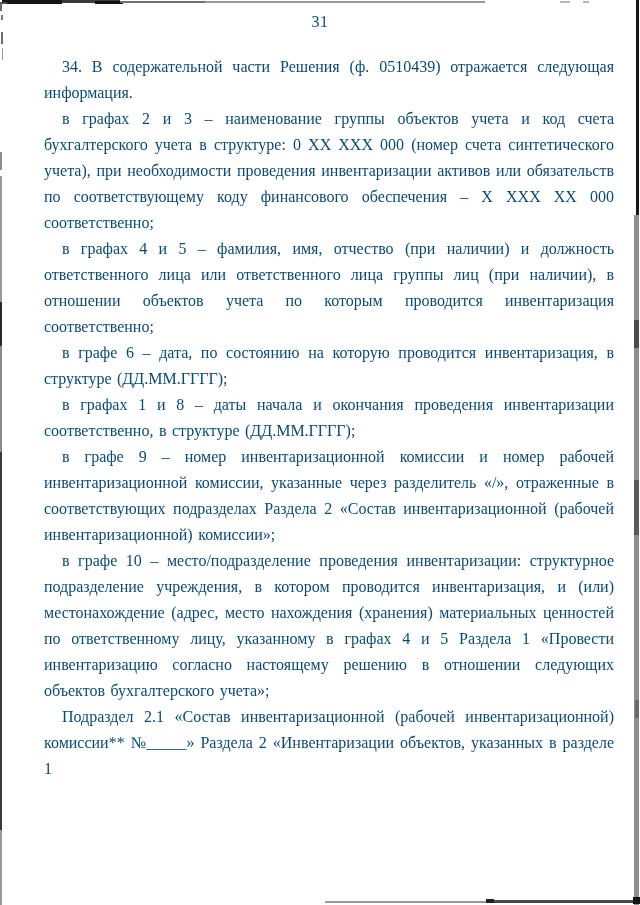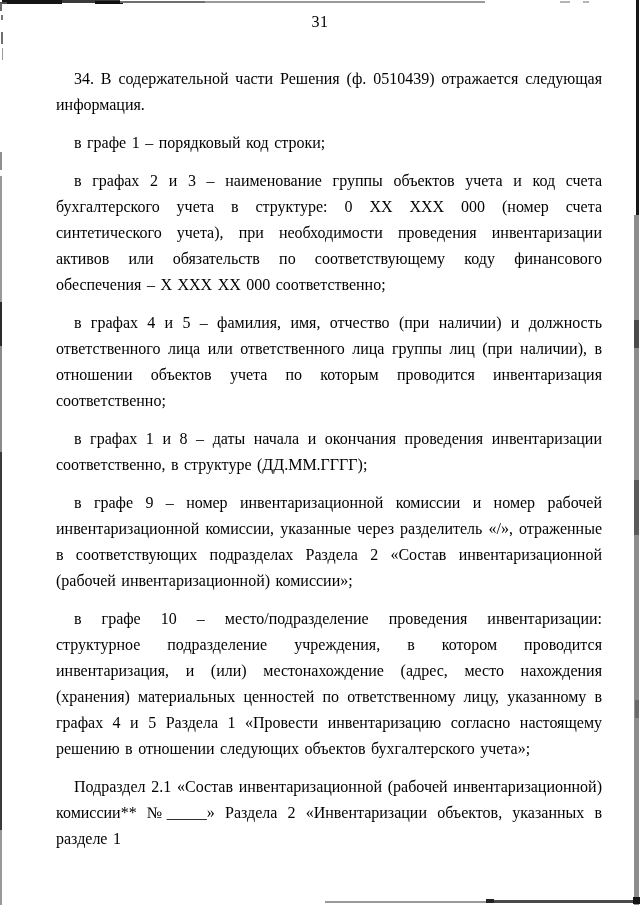--- a/index.html
+++ b/index.html
@@ -5,42 +5,42 @@
   html, body { margin: 0; padding: 0; }
   body {
     width: 640px; height: 905px;
     background: #ffffff;
     overflow: hidden;
   }
   .page {
     position: relative;
     width: 640px; height: 905px;
     background: #ffffff;
-    color: #000000;
+    color: #0c4a6e;
     font-family: "Liberation Serif", "DejaVu Serif", serif;
   }
   .pagenum {
     position: absolute;
     top: 13px; left: 0; width: 640px;
     text-align: center;
     font-size: 16px;
     letter-spacing: 0.5px;
   }
   .content {
     position: absolute;
     left: 44px; top: 54px;
     width: 570px;
     font-size: 16px;
     line-height: 26px;
     text-align: justify;
     word-spacing: 1.5px;
     hyphens: none;
   }
   .content p {
-    margin: 12px;
+    margin: 0;
     padding: 0;
     text-indent: 18px;
   }
   
   .art { position: absolute; pointer-events: none; }
 </style>
 </head>
 <body>
 
 <div class="page">
@@ -73,22 +73,22 @@
 
   <div class="art" style="left:325px; top:901px; width:170px; height:2px; background:#9a9a9a;"></div>
   <div class="art" style="left:490px; top:900px; width:148px; height:3px; background:#4a4a4a;"></div>
   <div class="art" style="left:486px; top:899px; width:8px; height:4px; background:#222222;"></div>
   <div class="art" style="left:633px; top:897px; width:7px; height:7px; background:#151515;"></div>
 
   <div class="pagenum">31</div>
 
   <div class="content">
     <p>34. В содержательной части Решения (ф. 0510439) отражается следующая информация.</p>
-    <p>в графе 1 – порядковый код строки;</p>
     <p>в графах 2 и 3 – наименование группы объектов учета и код счета бухгалтерского учета в структуре: 0 XX XXX 000 (номер счета синтетического учета), при необходимости проведения инвентаризации активов или обязательств по соответствующему коду финансового обеспечения – X XXX XX 000 соответственно;</p>
     <p>в графах 4 и 5 – фамилия, имя, отчество (при наличии) и должность ответственного лица или ответственного лица группы лиц (при наличии), в отношении объектов учета по которым проводится инвентаризация соответственно;</p>
+    <p>в графе 6 – дата, по состоянию на которую проводится инвентаризация, в структуре (ДД.ММ.ГГГГ);</p>
     <p>в графах 1 и 8 – даты начала и окончания проведения инвентаризации соответственно, в структуре (ДД.ММ.ГГГГ);</p>
     <p>в графе 9 – номер инвентаризационной комиссии и номер рабочей инвентаризационной комиссии, указанные через разделитель «/», отраженные в соответствующих подразделах Раздела 2 «Состав инвентаризационной (рабочей инвентаризационной) комиссии»;</p>
     <p>в графе 10 – место/подразделение проведения инвентаризации: структурное подразделение учреждения, в котором проводится инвентаризация, и (или) местонахождение (адрес, место нахождения (хранения) материальных ценностей по ответственному лицу, указанному в графах 4 и 5 Раздела 1 «Провести инвентаризацию согласно настоящему решению в отношении следующих объектов бухгалтерского учета»;</p>
     <p>Подраздел 2.1 «Состав инвентаризационной (рабочей инвентаризационной) комиссии** №_____» Раздела 2 «Инвентаризации объектов, указанных в разделе 1</p>
   </div>
 
 </div>
 
 </body></html>

